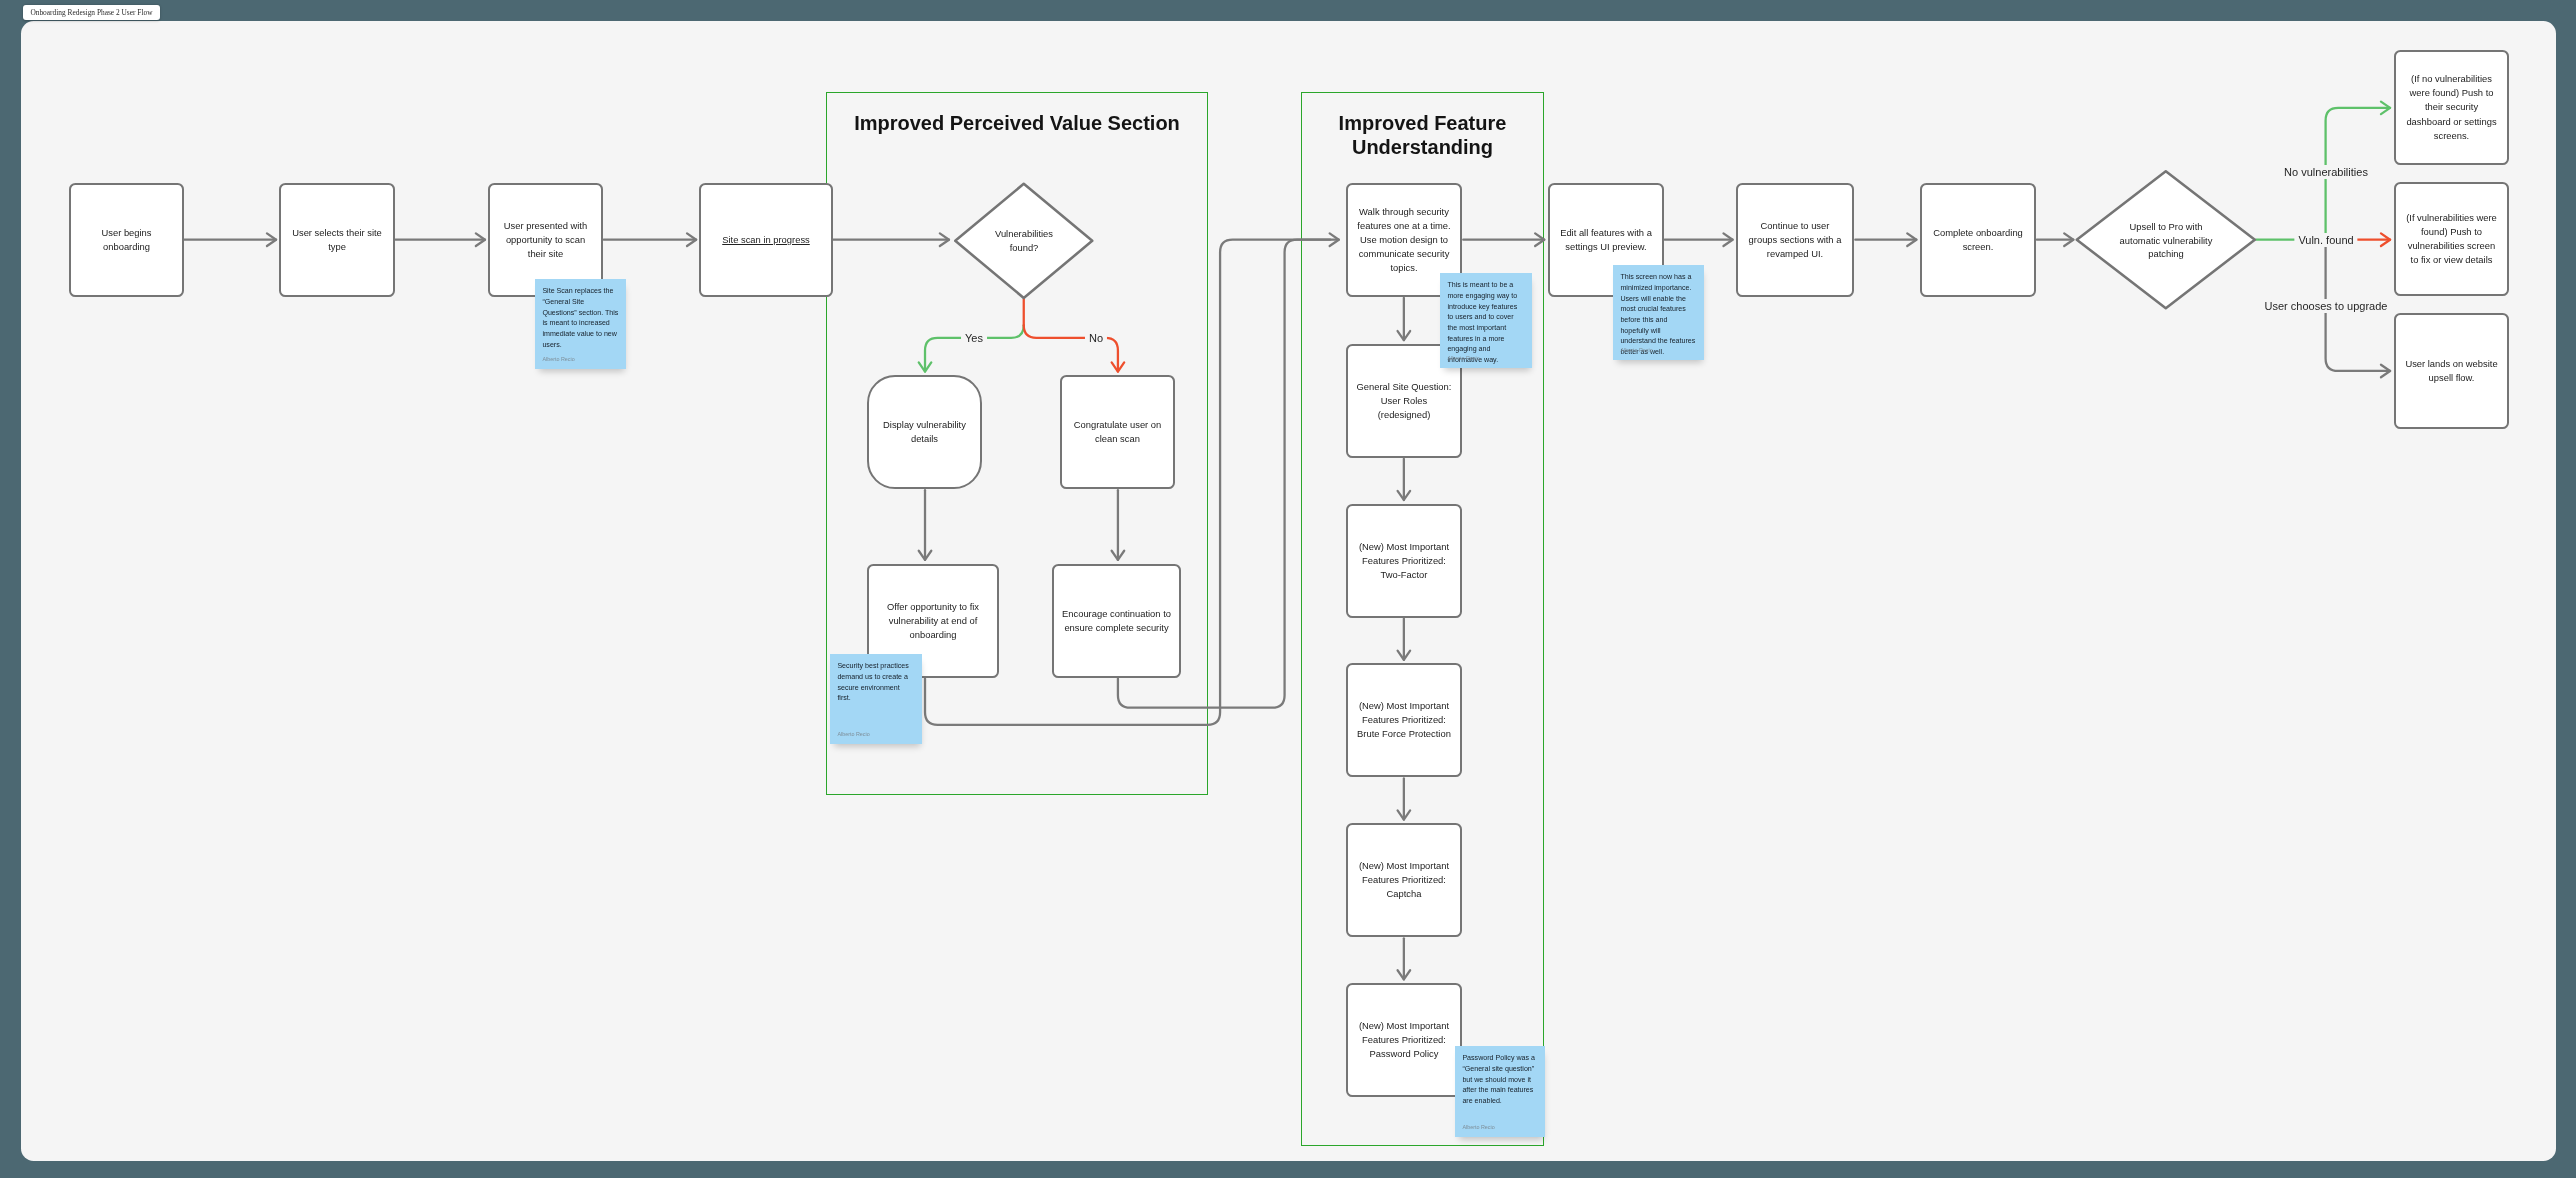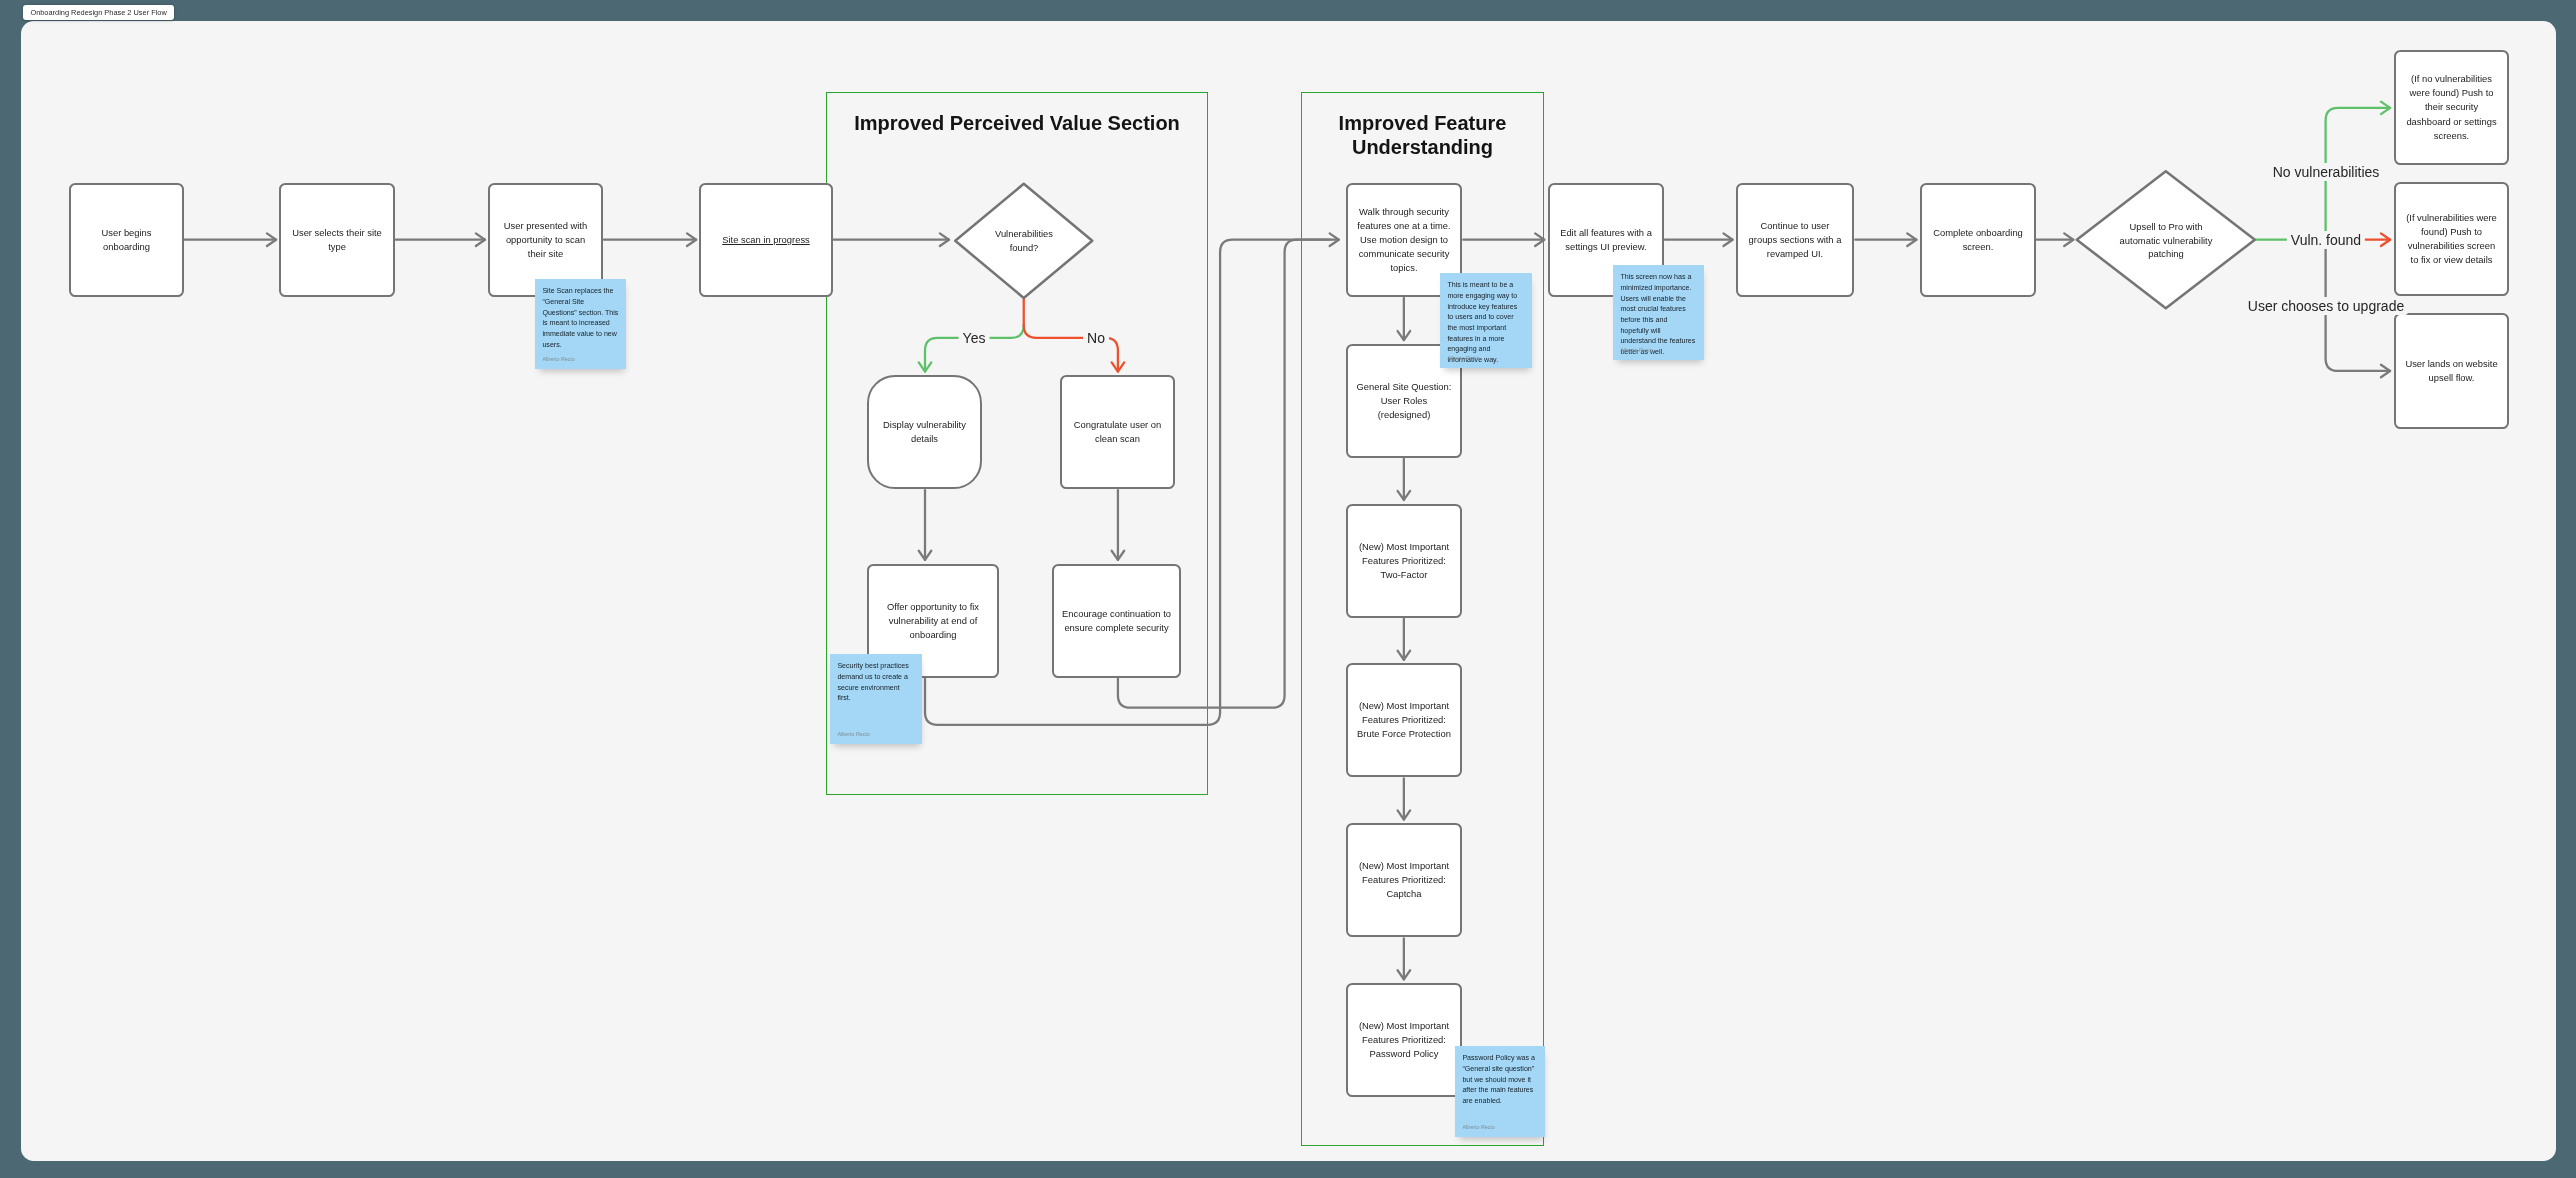--- a/index.html
+++ b/index.html
@@ -5,34 +5,34 @@
   :root{
     --backdrop:#4C6872; --canvas:#F5F5F5; --section_border:#2BA62B;
     --connector_gray:#7A7A7A; --connector_green:#5EC16A; --connector_red:#EE4F2D;
     --sticky_fill:#A3D7F5; --node_border:#757575; --text_dark:#222222;
   }
   *{box-sizing:border-box;margin:0;padding:0}
   html,body{width:2576px;height:1178px;overflow:hidden;}
   body{background:var(--backdrop);font-family:"Liberation Sans",sans-serif;position:relative;}
   .canvas{position:absolute;left:20.6px;top:20.6px;width:2535px;height:1140px;background:var(--canvas);border-radius:12.6px;z-index:0;}
   .board-tab{position:absolute;left:23px;top:4.6px;z-index:10;background:#ffffff;border-radius:2.9px;
-    padding:3.4px 7.4px;font-size:7.4px;font-weight:500;color:#2b2b2b;box-shadow:0 0.6px 2.3px rgba(0,0,0,.28);white-space:nowrap;}
+    padding:3.4px 7.4px;font-size:7.4px;font-weight:500;color:#2b2b2b;box-shadow:0 0.6px 2.3px rgba(0,0,0,.28);white-space:nowrap;font-family:Liberation Serif, serif;}
   .section{position:absolute;border:1.7px solid var(--section_border);z-index:1;}
   .section-title{position:absolute;top:18px;left:0;width:100%;text-align:center;font-size:20px;font-weight:600;color:#141414;line-height:24px;}
   svg.wires{position:absolute;left:0;top:0;z-index:2;}
   .node{position:absolute;z-index:3;background:#fff;border:2.3px solid var(--node_border);border-radius:6.3px;
     display:flex;align-items:center;justify-content:center;text-align:center;
     font-size:9.4px;line-height:1.5;color:var(--text_dark);padding:0 8px;}
   .dtext{position:absolute;z-index:3;display:flex;align-items:center;justify-content:center;text-align:center;
     font-size:9.4px;line-height:1.45;color:var(--text_dark);transform:translate(-50%,-50%);}
   .sticky{position:absolute;z-index:4;background:var(--sticky_fill);padding:7.4px 7.4px;
     font-size:7.1px;line-height:1.5;color:#16202a;box-shadow:1.7px 5.7px 6.9px -2.3px rgba(0,0,0,.22);}
   .sticky .author{position:absolute;left:7.4px;bottom:5.7px;font-size:5.4px;color:#7e8f9a;}
   .edge-label{position:absolute;z-index:5;transform:translate(-50%,-50%);background:var(--canvas);
-    padding:1.1px 4px;font-size:14px;color:#262626;white-space:nowrap;border-radius:2.3px;}
+    padding:1.1px 4px;font-size:11px;color:#262626;white-space:nowrap;border-radius:2.3px;}
 </style>
 </head>
 <body>
 
 <div class="canvas"></div>
 
 <div class="board-tab">Onboarding Redesign Phase 2 User Flow</div>
 
 <div class="section" style="left:826px;top:92px;width:382px;height:703px;">
   <div class="section-title">Improved Perceived Value Section</div>

